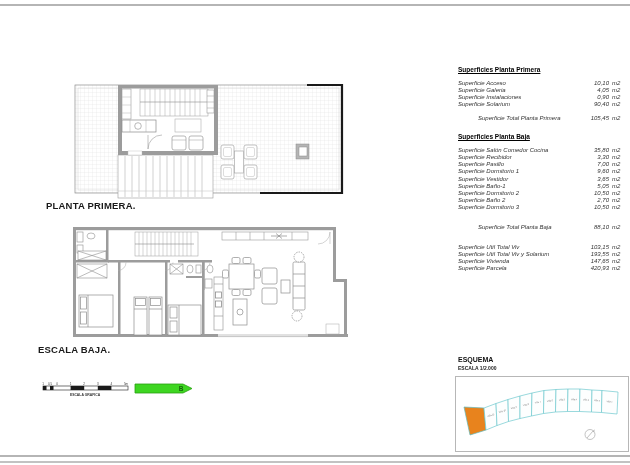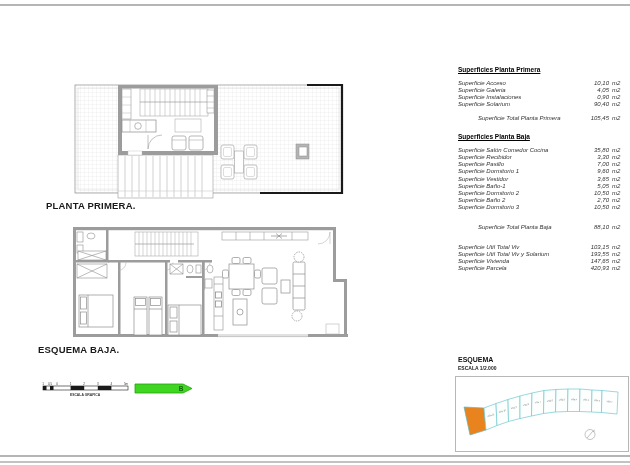--- a/index.html
+++ b/index.html
@@ -301,21 +301,21 @@
         <rect x="225" y="38" width="12" height="48" rx="1.5"></rect>
         <line x1="225" y1="50" x2="237" y2="50"></line>
           <line x1="225" y1="62" x2="237" y2="62"></line>
         <line x1="225" y1="74" x2="237" y2="74"></line>
         <circle cx="231" cy="33" r="5" stroke="#8a8a8a" stroke-dasharray="1.5,1"></circle>
         <circle cx="229" cy="92" r="5" stroke="#8a8a8a" stroke-dasharray="1.5,1"></circle>
         <rect x="258" y="100" width="13" height="10" stroke="#a8a8a8" stroke-width="0.5"></rect>
       </g>
     </svg>
   </div>
-  <div class="plan-label" style="left:38px;top:344px;">ESQUEMA BAJA.</div>
+  <div class="plan-label" style="left:38px;top:344px;">ESCALA BAJA.</div>
 
   <div style="position:absolute;left:40px;top:378px;">
     <svg width="160" height="22" viewBox="0 0 160 22">
       <g>
         <rect x="3" y="8" width="85" height="4" fill="#fff" stroke="#1a1a1a" stroke-width="0.6"></rect>
         <rect x="3" y="8" width="3.5" height="4" fill="#1a1a1a"></rect>
         <rect x="10" y="8" width="3.5" height="4" fill="#1a1a1a"></rect>
         <rect x="30.6" y="8" width="13.6" height="4" fill="#1a1a1a"></rect>
         <rect x="57.8" y="8" width="13.6" height="4" fill="#1a1a1a"></rect>
         <g font-family="Liberation Sans, sans-serif" font-size="3" fill="#333" text-anchor="middle">

